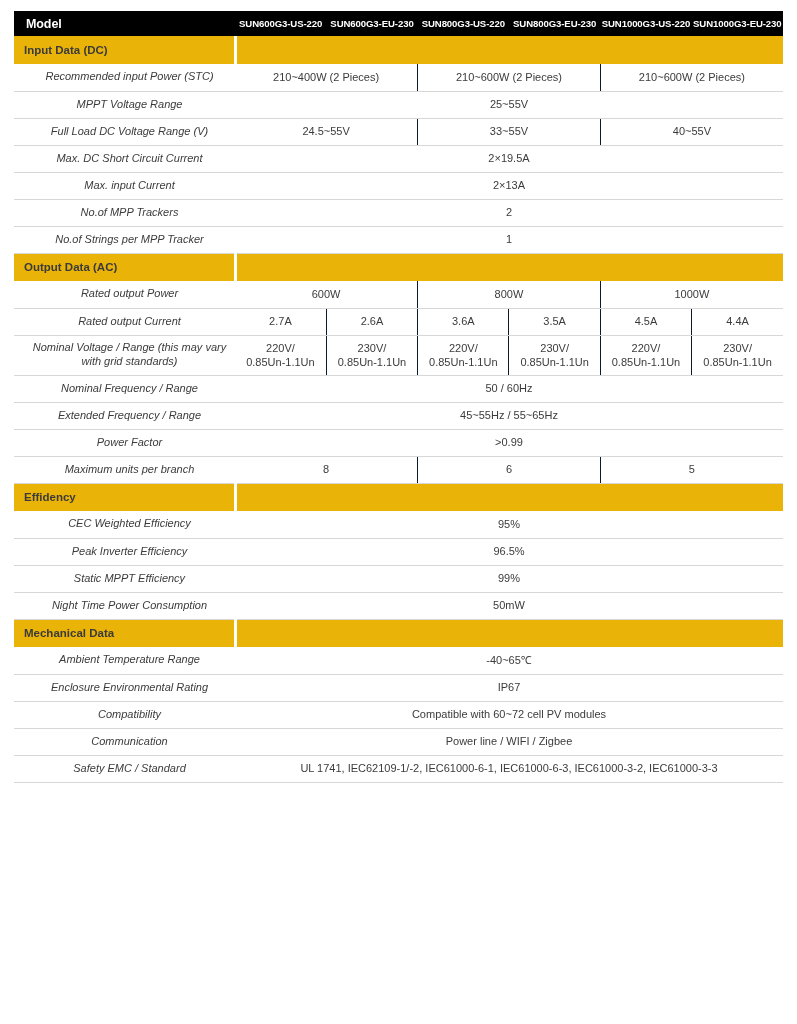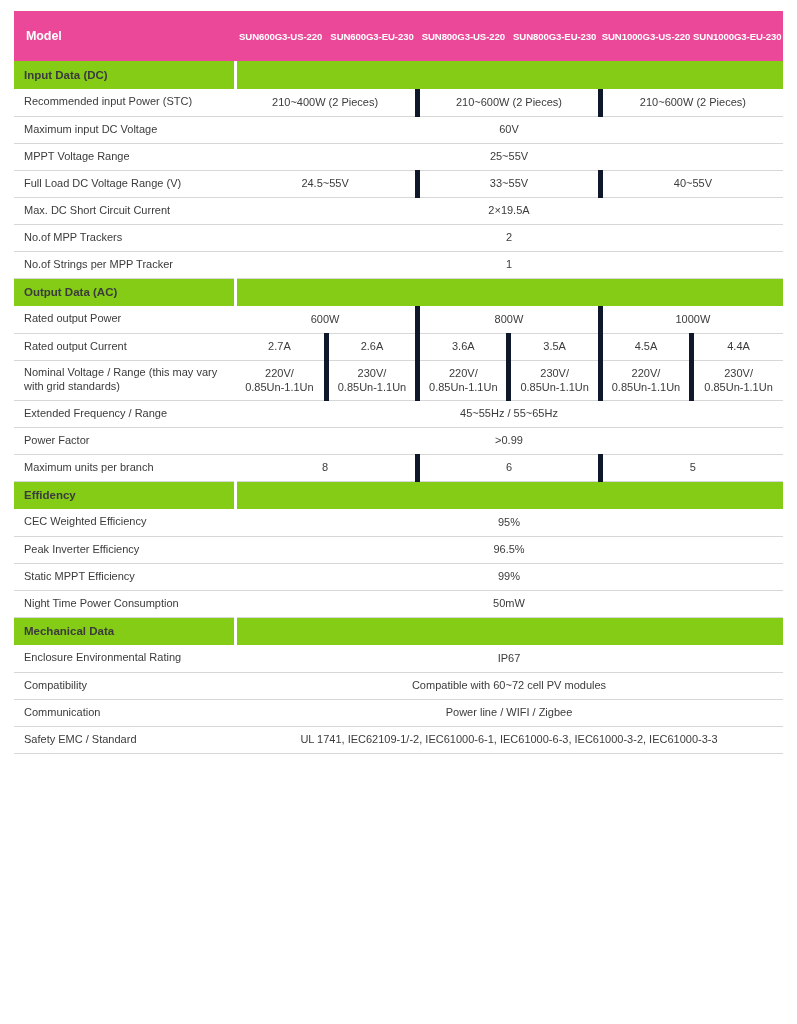--- a/index.html
+++ b/index.html
@@ -24,69 +24,70 @@
     border-collapse: collapse;
     table-layout: fixed;
   }
   table.spec td {
     padding: 0;
     vertical-align: middle;
   }
 
   
   tr.hdr td {
-    background: #ec4899;
+    background: #000000;
     color: #ffffff;
-    height: 50px;
+    height: 25px;
     font-size: 11.5px;
     font-weight: bold;
     letter-spacing: -0.1px;
     white-space: nowrap;
   }
   tr.hdr td.lbl {
     padding-left: 12px;
     font-size: 12.5px;
     text-align: left;
   }
   tr.hdr td.mdl {
     text-align: center;
     font-size: 9.6px;
     padding: 0 1px;
   }
 
   
   tr.section td {
     height: 28px;
-    background: #84cc16;
+    background: #eab308;
     color: #3b3b3b;
     font-size: 11.5px;
     font-weight: bold;
   }
   tr.section td.lbl {
     padding-left: 10px;
     border-right: 3px solid #ffffff;
   }
 
   
   tr.data td {
     height: 27px;
     border-bottom: 1px solid #d7d7d7;
     font-size: 11px;
   }
   tr.data td.lbl {
     padding-left: 10px;
-    text-align: left;
+    text-align: center;
     line-height: 1.25;
+    font-style: italic;
   }
   tr.data td.val {
     text-align: center;
     line-height: 1.3;
     padding: 2px 3px;
   }
-  tr.data td.val + td.val { border-left: 5px solid #0f172a; }
+  tr.data td.val + td.val { border-left: 1px solid #0f172a; }
   tr.data.tall td { height: 40px; }
   tr.data.tall2 td { height: 36px; }
 
   .twoline { display: block; }
 </style>
 </head>
 <body>
 
 <div class="sheet">
   <table class="spec">
@@ -113,36 +114,36 @@
           <td class="lbl">Input Data (DC)</td>
           <td colspan="6"></td>
         </tr>
         <tr class="data">
           <td class="lbl">Recommended input Power (STC)</td>
           <td class="val" colspan="2">210~400W (2 Pieces)</td>
           <td class="val" colspan="2">210~600W (2 Pieces)</td>
           <td class="val" colspan="2">210~600W (2 Pieces)</td>
         </tr>
         <tr class="data">
-          <td class="lbl">Maximum input DC Voltage</td>
-          <td class="val" colspan="6">60V</td>
-        </tr>
-        <tr class="data">
           <td class="lbl">MPPT Voltage Range</td>
           <td class="val" colspan="6">25~55V</td>
         </tr>
         <tr class="data">
           <td class="lbl">Full Load DC Voltage Range (V)</td>
           <td class="val" colspan="2">24.5~55V</td>
           <td class="val" colspan="2">33~55V</td>
           <td class="val" colspan="2">40~55V</td>
         </tr>
         <tr class="data">
           <td class="lbl">Max. DC Short Circuit Current</td>
           <td class="val" colspan="6">2×19.5A</td>
+        </tr>
+        <tr class="data">
+          <td class="lbl">Max. input Current</td>
+          <td class="val" colspan="6">2×13A</td>
         </tr>
         <tr class="data">
           <td class="lbl">No.of MPP Trackers</td>
           <td class="val" colspan="6">2</td>
         </tr>
         <tr class="data">
           <td class="lbl">No.of Strings per MPP Tracker</td>
           <td class="val" colspan="6">1</td>
         </tr>
         <tr class="section">
@@ -185,20 +186,24 @@
           <td class="val" colspan="1">
             <span class="twoline">220V/</span>
             <span class="twoline">0.85Un-1.1Un</span>
           </td>
           <td class="val" colspan="1">
             <span class="twoline">230V/</span>
             <span class="twoline">0.85Un-1.1Un</span>
           </td>
         </tr>
         <tr class="data">
+          <td class="lbl">Nominal Frequency / Range</td>
+          <td class="val" colspan="6">50 / 60Hz</td>
+        </tr>
+        <tr class="data">
           <td class="lbl">Extended Frequency / Range</td>
           <td class="val" colspan="6">45~55Hz / 55~65Hz</td>
         </tr>
         <tr class="data">
           <td class="lbl">Power Factor</td>
           <td class="val" colspan="6">&gt;0.99</td>
         </tr>
         <tr class="data">
           <td class="lbl">Maximum units per branch</td>
           <td class="val" colspan="2">8</td>
@@ -223,20 +228,24 @@
         </tr>
         <tr class="data">
           <td class="lbl">Night Time Power Consumption</td>
           <td class="val" colspan="6">50mW</td>
         </tr>
         <tr class="section">
           <td class="lbl">Mechanical Data</td>
           <td colspan="6"></td>
         </tr>
         <tr class="data">
+          <td class="lbl">Ambient Temperature Range</td>
+          <td class="val" colspan="6">-40~65℃</td>
+        </tr>
+        <tr class="data">
           <td class="lbl">Enclosure Environmental Rating</td>
           <td class="val" colspan="6">IP67</td>
         </tr>
         <tr class="data">
           <td class="lbl">Compatibility</td>
           <td class="val" colspan="6">Compatible with 60~72 cell PV modules</td>
         </tr>
         <tr class="data">
           <td class="lbl">Communication</td>
           <td class="val" colspan="6">Power line / WIFI / Zigbee</td>

